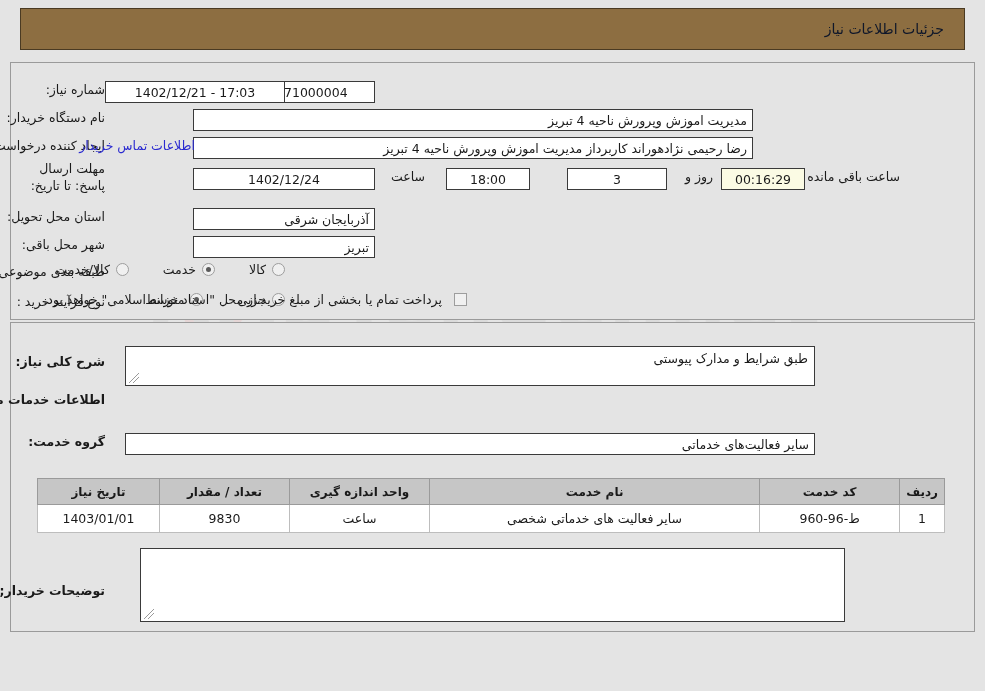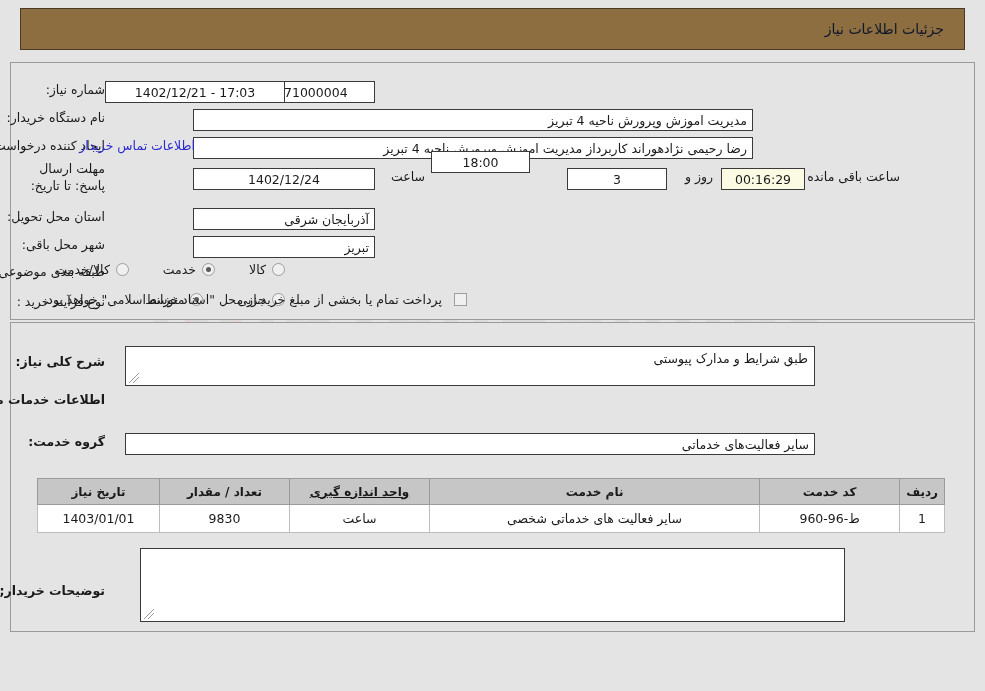--- a/index.html
+++ b/index.html
@@ -262,21 +262,21 @@
   </div>
 
   <div class="row" style="right:880px; top:160px; width:86px; display:block; line-height:17px;">
     <span class="lbl" style="white-space:normal; display:block;">مهلت ارسال پاسخ: تا تاریخ:</span>
   </div>
   <div class="fld center" style="position:absolute; right:610px; top:168px; width:182px; z-index:6;">1402/12/24</div>
 
   <div class="row" style="right:560px; top:169px;">
     <span class="plain">ساعت</span>
   </div>
-  <div class="fld center" style="position:absolute; right:455px; top:151px; width:99px; z-index:6;">18:00</div>
+  <div class="fld center" style="position:absolute; right:455px; top:168px; width:84px; z-index:6;">18:00</div>
 
   <div class="fld center" style="position:absolute; right:318px; top:168px; width:100px; z-index:6;">3</div>
   <div class="row" style="right:272px; top:169px;">
     <span class="plain">روز و</span>
   </div>
 
   <div class="fld timer" style="position:absolute; right:180px; top:168px; width:84px; z-index:6;">00:16:29</div>
   <div class="row" style="right:85px; top:169px;">
     <span class="plain">ساعت باقی مانده</span>
   </div>
@@ -348,21 +348,21 @@
     <span class="lbl lbl-bold">گروه خدمت:</span>
   </div>
   <div class="fld" style="position:absolute; right:170px; top:433px; width:690px; z-index:6;">سایر فعالیت‌های خدماتی</div>
 
   <table class="grid" style="right:40px; top:478px; width:908px;">
     <thead>
       <tr>
         <th style="width:40px;">ردیف</th>
         <th style="width:140px;">کد خدمت</th>
         <th>نام خدمت</th>
-        <th style="width:140px;text-decoration:underline;">واحد اندازه گیری</th>
+        <th style="width:140px;">واحد اندازه گیری</th>
         <th style="width:130px;">تعداد / مقدار</th>
         <th style="width:122px;">تاریخ نیاز</th>
       </tr>
     </thead>
     <tbody>
       <tr>
         <td>1</td>
         <td>ط-96-960</td>
         <td>سایر فعالیت های خدماتی شخصی</td>
         <td>ساعت</td>

